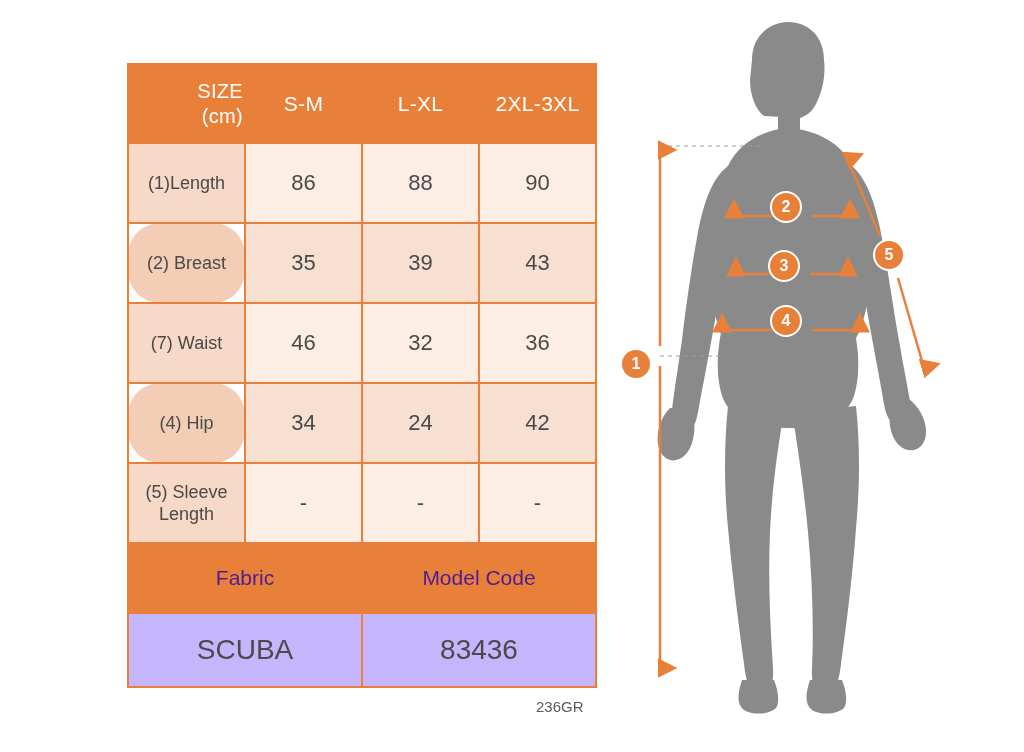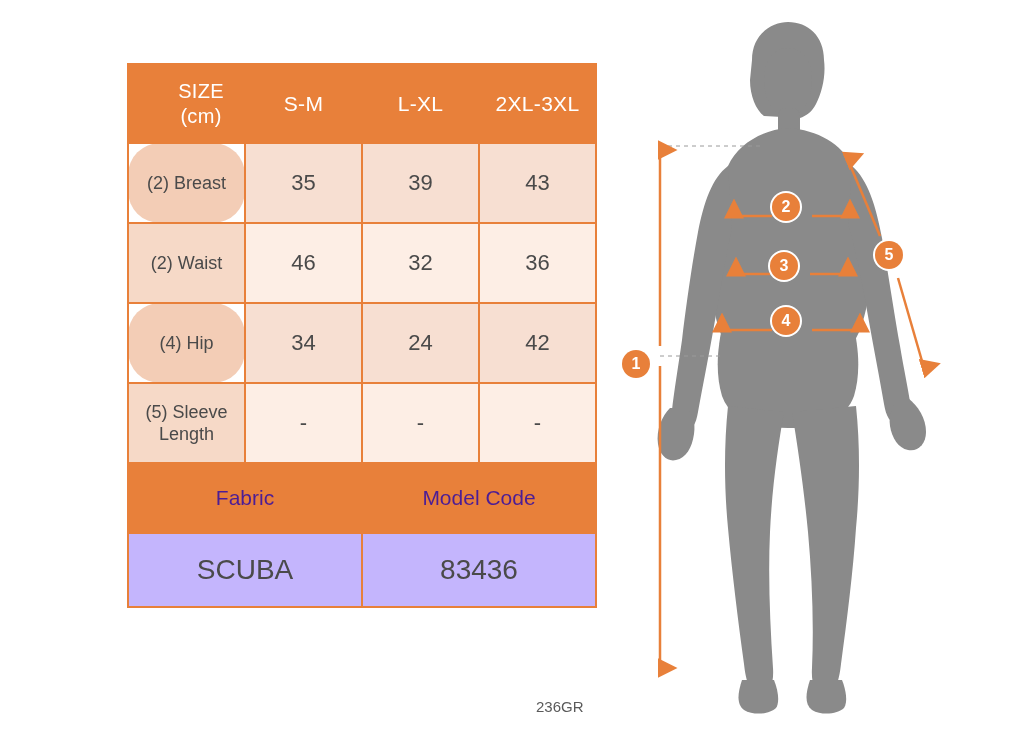--- a/index.html
+++ b/index.html
@@ -42,21 +42,21 @@
   }
   thead th {
     background: #e8803a;
     color: #ffffff;
     font-size: 21px;
     font-weight: bold;
     height: 75px;
     letter-spacing: 0.3px;
   }
   thead th.first {
-    text-align: center;
+    text-align: right;
     padding-left: 30px;
     font-size: 20px;
     line-height: 1.25;
   }
   tbody td {
     height: 76px;
     font-size: 21px;
     color: #4a4a4a;
   }
   tbody td.rowlabel {
@@ -140,28 +140,34 @@
           <th class="first">
             <span>SIZE</span><br>
             <span>(cm)</span>
           </th>
           <th>S-M</th>
           <th>L-XL</th>
           <th>2XL-3XL</th>
         </tr>
       </thead>
       <tbody>
+        <tr>
+          <td class="rowlabel">(1)Length</td>
+          <td class="val">86</td>
+          <td class="val">88</td>
+          <td class="val">90</td>
+        </tr>
         <tr class="alt">
           <td class="rowlabel">(2) Breast</td>
           <td class="val">35</td>
           <td class="val">39</td>
           <td class="val">43</td>
         </tr>
         <tr>
-          <td class="rowlabel">(2) Waist</td>
+          <td class="rowlabel">(7) Waist</td>
           <td class="val">46</td>
           <td class="val">32</td>
           <td class="val">36</td>
         </tr>
         <tr class="alt">
           <td class="rowlabel">(4) Hip</td>
           <td class="val">34</td>
           <td class="val">24</td>
           <td class="val">42</td>
         </tr>

